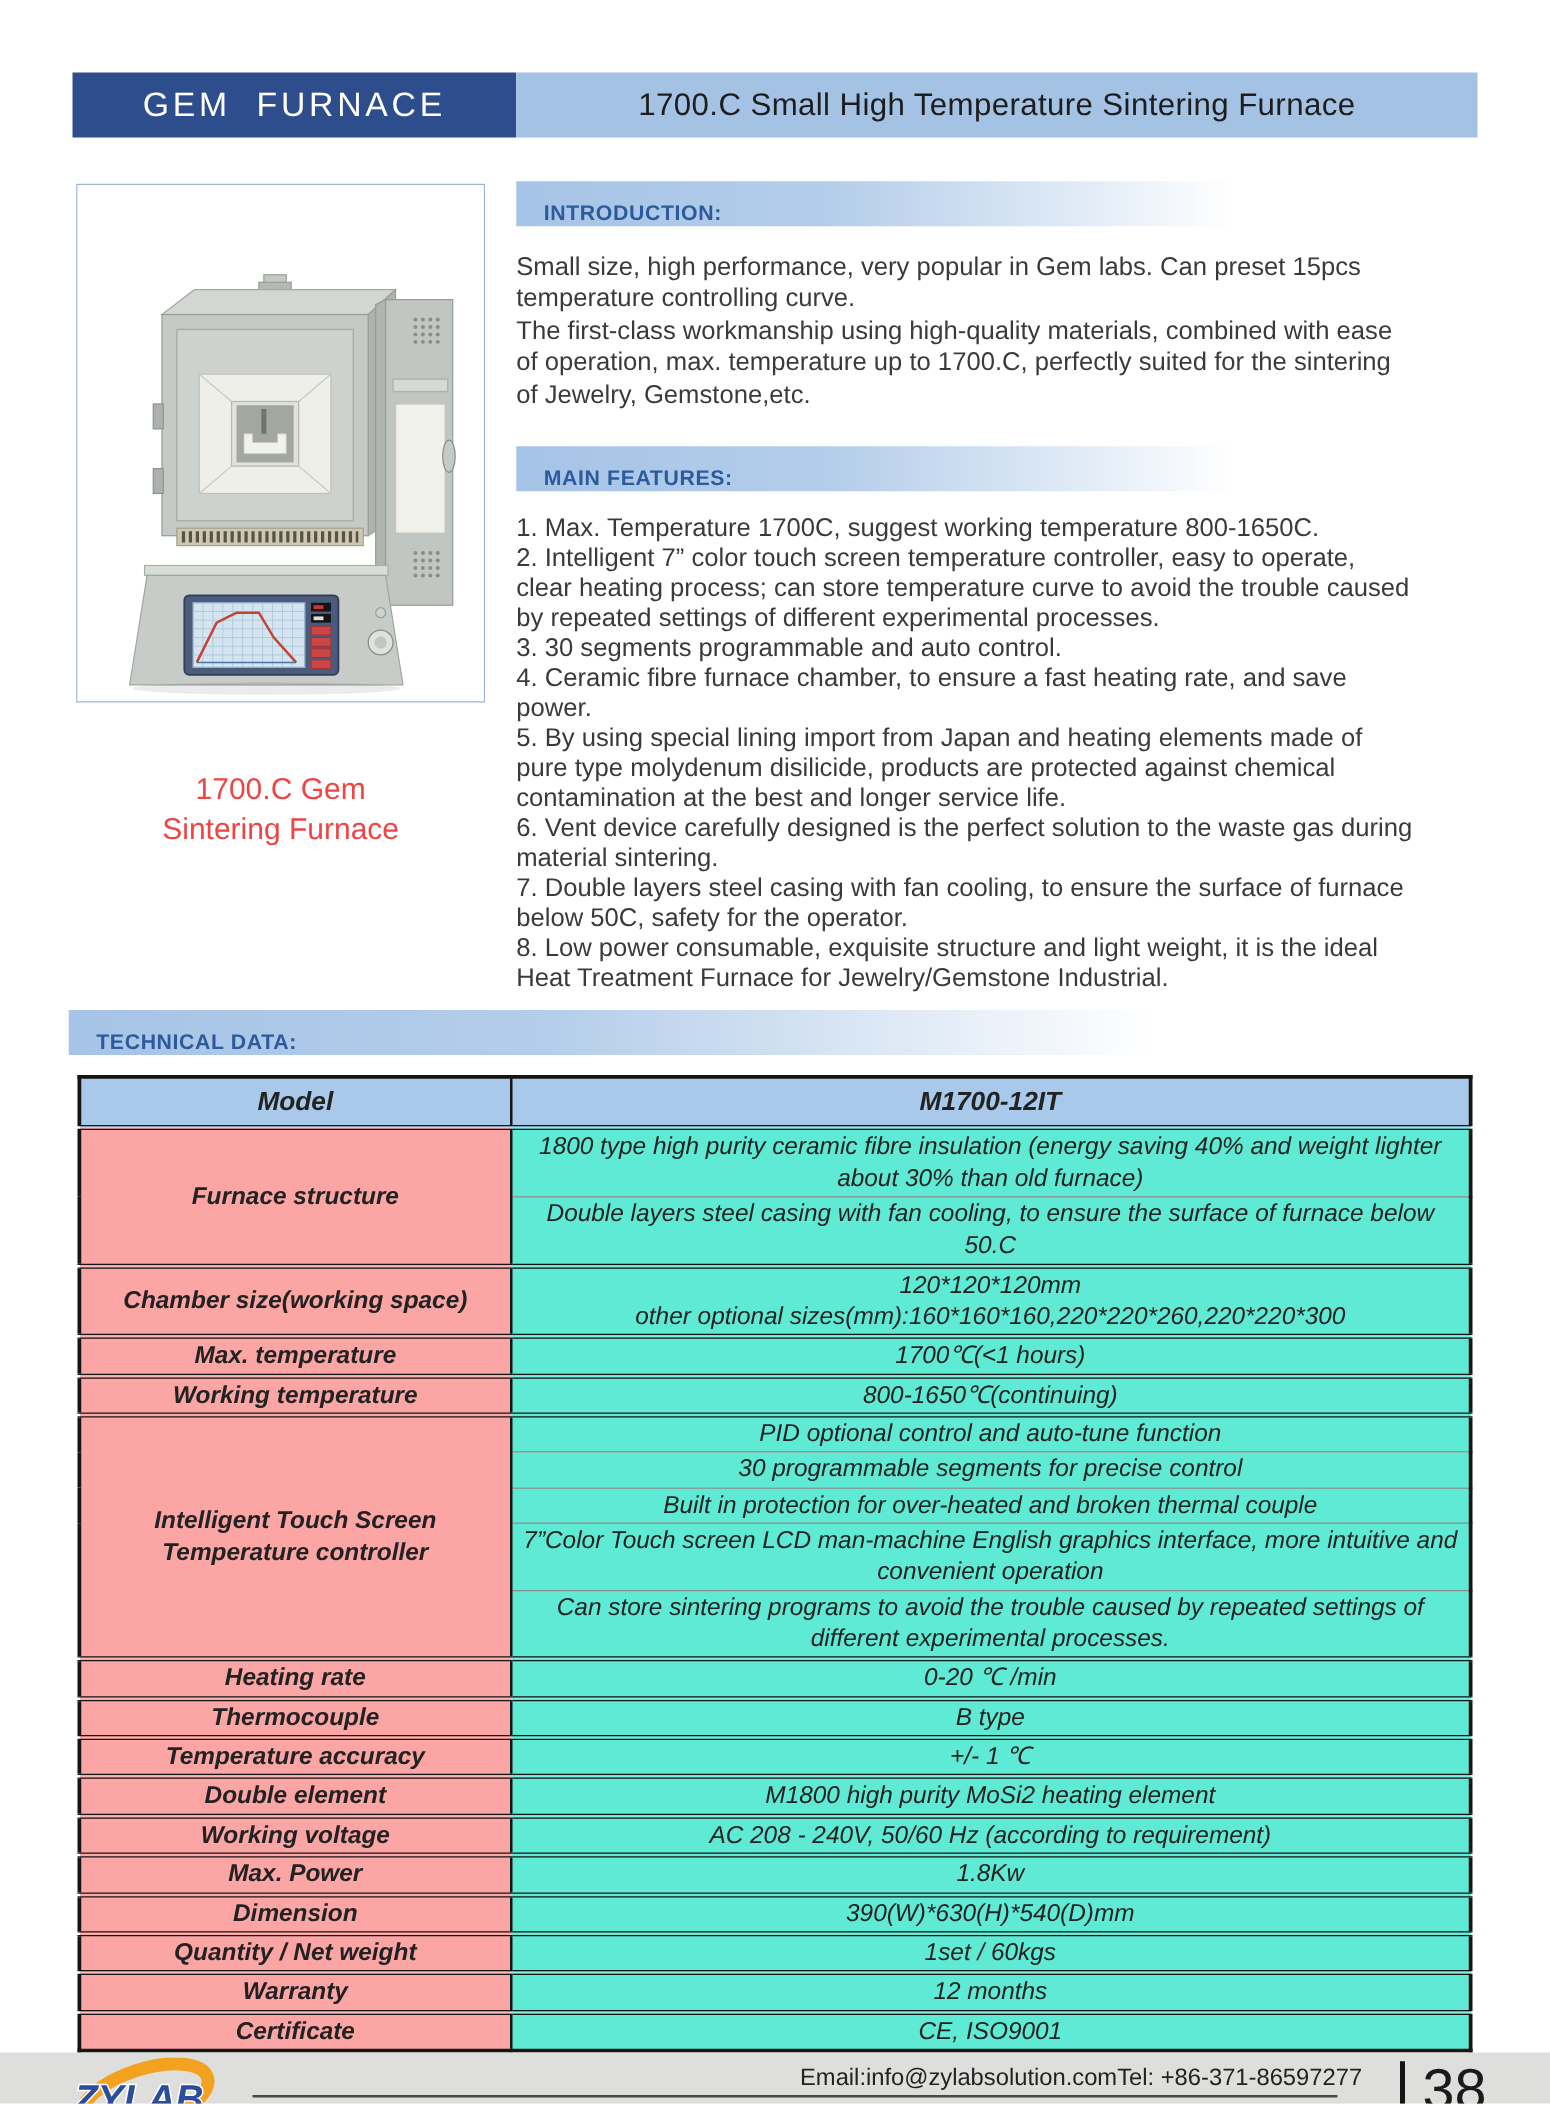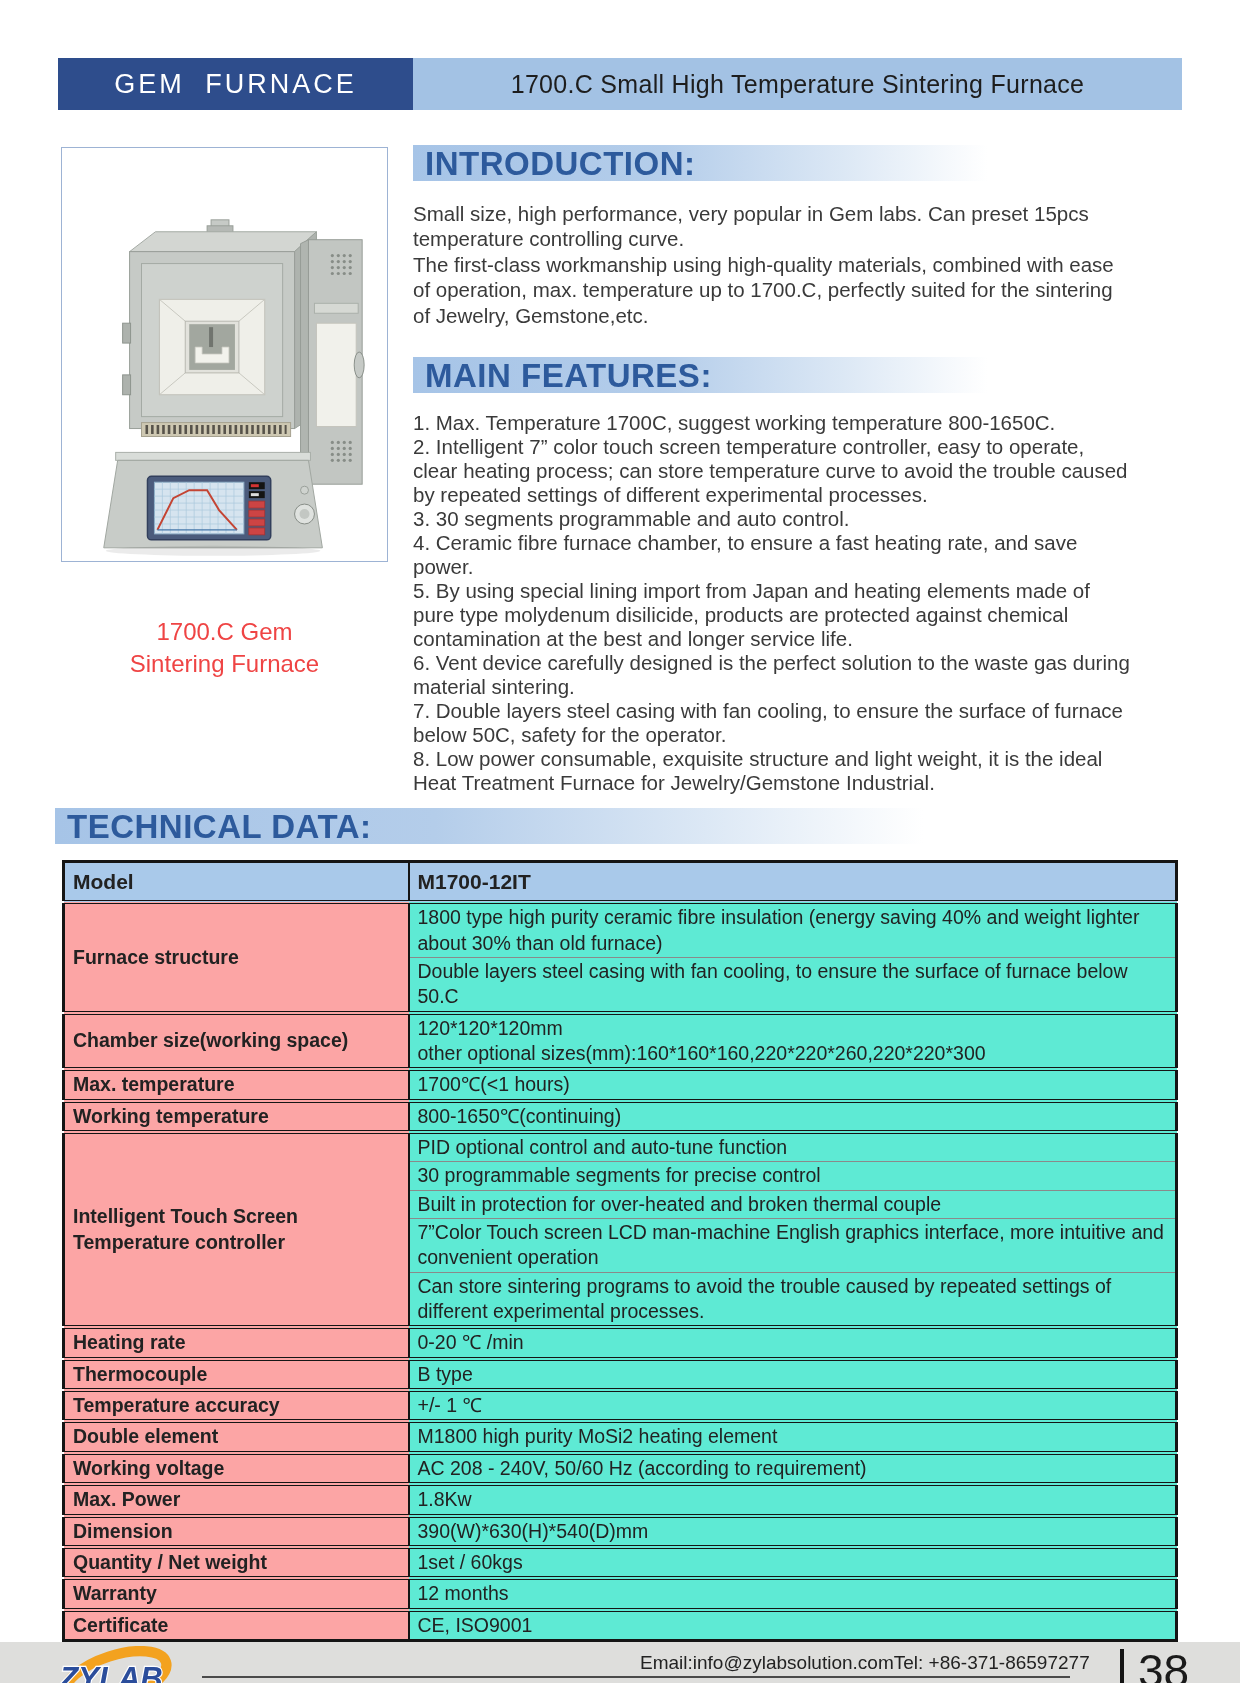--- a/index.html
+++ b/index.html
@@ -13,36 +13,36 @@
   .title-box { width:769px; height:52px; background:#a3c2e4; color:#1d1d1d; display:flex; align-items:center; justify-content:center;
                font-size:25px; font-weight:400; letter-spacing:0.3px; }
 
   
   .image-box { position:absolute; left:61px; top:147px; width:327px; height:415px; background:#fff; border:1px solid #9db3d4; }
   .image-box svg { display:block; width:100%; height:100%; }
   .caption { position:absolute; left:61px; top:616px; width:327px; text-align:center; color:#ef4444;
              font-size:24px; line-height:1.33; font-weight:400; }
 
   
-  .section-bar { height:36px; display:flex; align-items:flex-start; padding-left:12px;
+  .section-bar { height:36px; display:flex; align-items:flex-end; padding-left:22px;
                  background:linear-gradient(90deg,#a6c4e7 0%, #b4cdea 35%, #dce8f5 60%, #ffffff 80%);
-                 color:#2d5a9c; font-weight:700; font-size:33px; letter-spacing:0.5px; }
+                 color:#2d5a9c; font-weight:700; font-size:17px; letter-spacing:0.5px; }
 
   
   .intro-section { position:absolute; left:413px; top:145px; width:718px; }
   .intro-paragraphs { margin-top:20px; font-size:20.5px; line-height:1.24; color:#3a3a3a; }
   .features-section { position:absolute; left:413px; top:357px; width:718px; }
   .features-list { margin-top:18px; font-size:20.5px; line-height:1.17; color:#3a3a3a; }
 
   
   .tech-bar { position:absolute; left:55px; top:808px; width:1085px; }
   .tech-table { position:absolute; left:62px; top:860px; width:1116px; border-collapse:collapse; table-layout:fixed;
                 font-size:19.5px; color:#222; border:3px solid #151515; }
   .tech-table col.c1 { width:345px; }
-  .tech-table td { padding:1px 8px; vertical-align:middle; line-height:1.3; }
+  .tech-table td { padding:1px 8px; text-align:center; vertical-align:middle; line-height:1.3;font-style:italic; }
   .label-cell { background:#fca5a5; font-weight:700; border-right:2.5px solid #151515; }
   .value-cell { background:#5eead4; white-space:pre-line; }
   tr.group-start > td { border-top:4px double #151515; }
   tr.sub-row > td.value-cell { border-top:1.5px solid #8a8a8a; }
   tr.header-row td { background:#a9c9ea; font-weight:700; font-size:21px; padding:5px 8px; }
 
   
   .footer { position:absolute; left:0; top:1610px; width:1240px; height:73px; background:#dededc;margin-top:32px; }
   .logo { position:absolute; left:48px; top:4px; width:160px; height:66px; }
   .footer-rule { position:absolute; left:202px; top:34px; width:868px; height:2px; background:#4a4a4a; }

